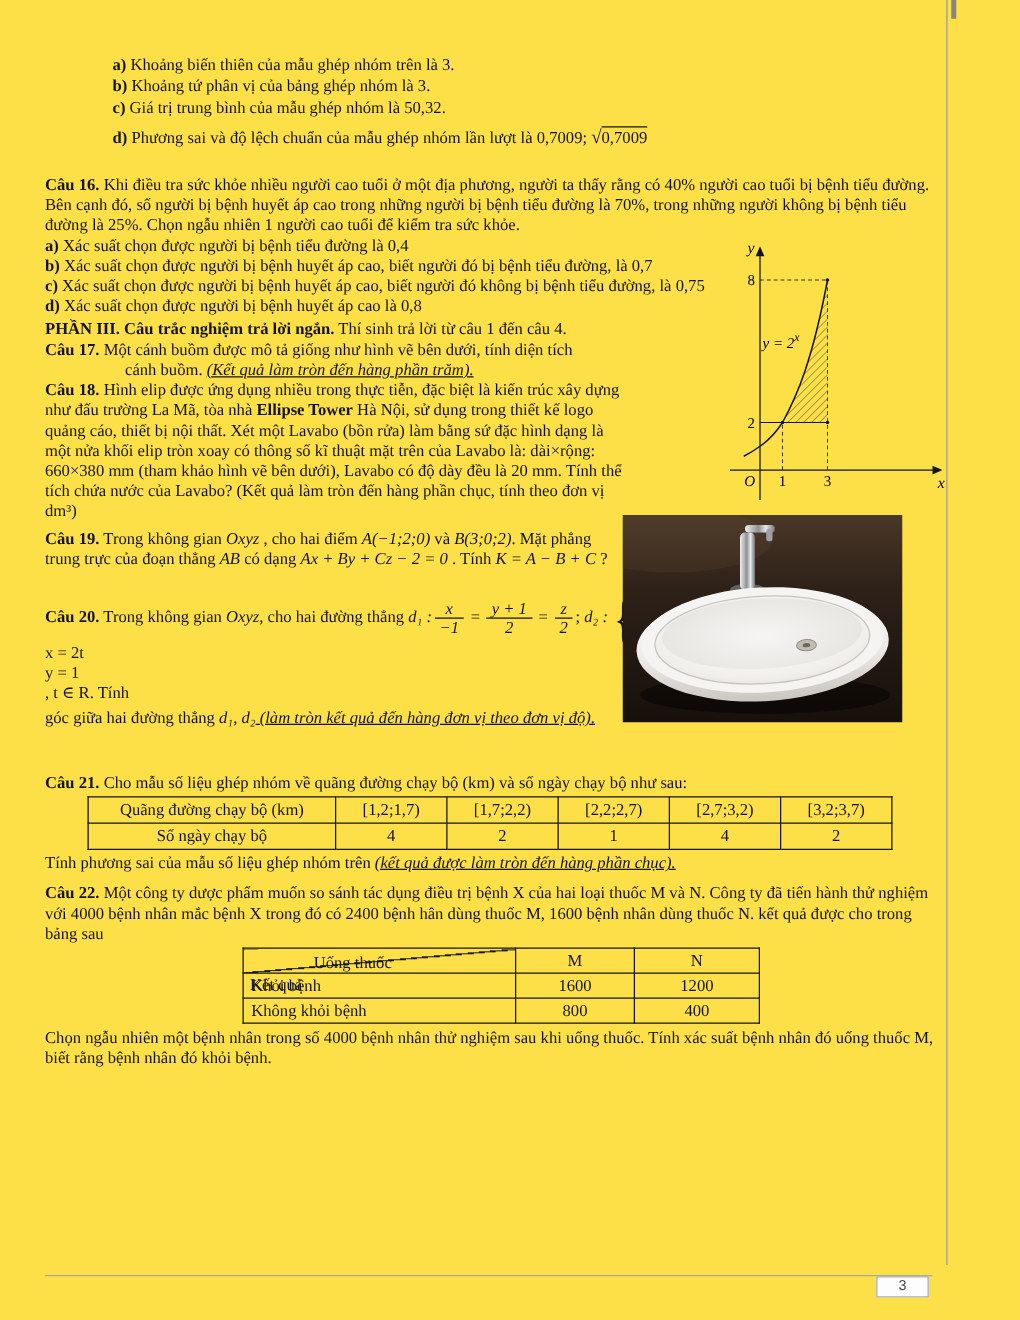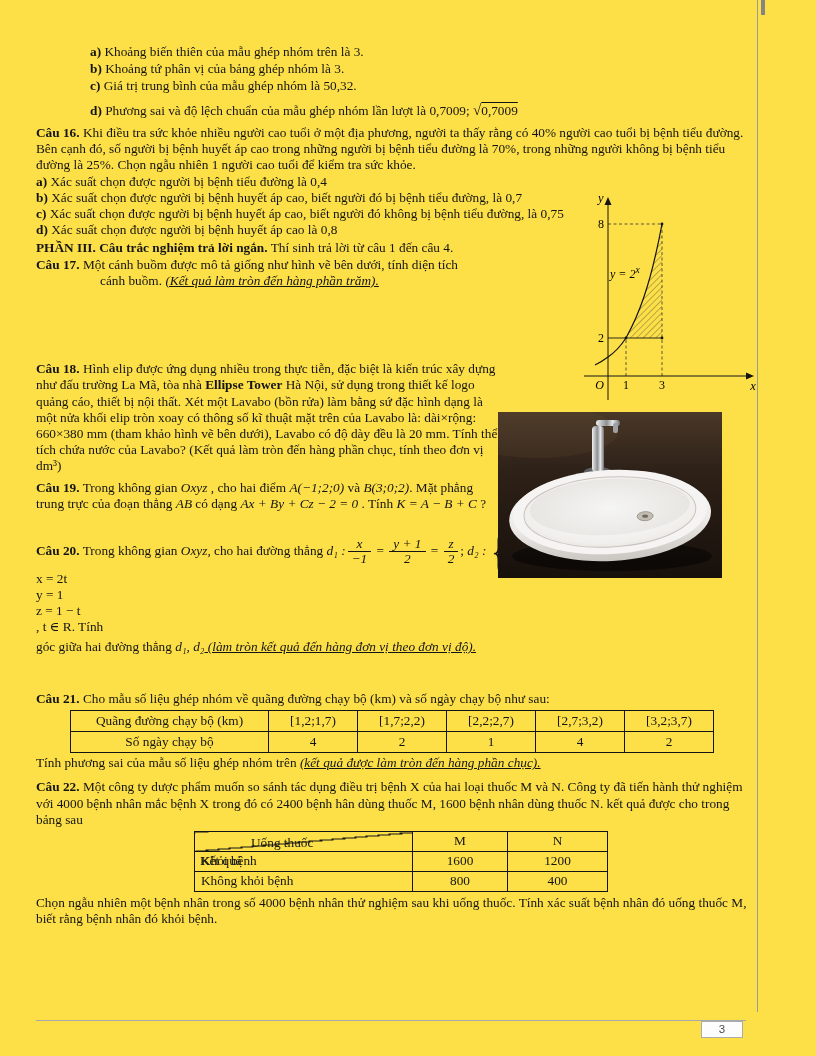--- a/index.html
+++ b/index.html
@@ -9,26 +9,26 @@
   .content{position:absolute;left:36px;top:44px;width:715px;}
   p{margin:0;}
   .b{font-weight:bold;}
   .it{font-style:italic;text-decoration:underline;}
   .math{font-style:italic;}
   .intro{margin-left:54px;}
   .intro .line{margin-bottom:1px;}
   .intro .line-d{margin-top:6px;}
   .sqrt-sym{font-size:15px;}
   .sqrt-val{text-decoration:overline;margin-top:40px;}
-  .q16{margin-top:6px;}
+  .q16{margin-top:21px;}
   .q16-items{max-width:556px;}
   .part3{margin-top:2px;max-width:556px;}
   .q17{max-width:556px;}
   .q17-line2{margin-left:64px;}
-  .q18{margin-top:72px;width:468px;}
+  .q18{width:468px;}
   .q19{margin-top:5px;width:468px;}
   .q20{margin-top:20px;line-height:1.2;}
   .q20-line2{margin-top:4px;}
   .frac{display:inline-block;vertical-align:middle;text-align:center;line-height:1.05;margin:0 2px;font-style:italic;}
   .frac .fn{display:block;border-bottom:1px solid #141414;padding:0 4px;}
   .frac .fd{display:block;padding:0 4px;}
   .sys{display:inline-flex;align-items:center;vertical-align:middle;margin:0 2px;}
   .sys .brace{font-size:46px;font-weight:300;line-height:0.85;margin-right:2px;transform:scaleX(0.75);}
   .sys .lines{display:inline-block;text-align:left;font-style:italic;line-height:1.25;font-size:12.8px;}
   .q21{margin-top:36px;}
@@ -105,21 +105,21 @@
 
     <p class="q19">
       <span class="b">Câu 19.</span><span> Trong không gian </span><span class="math">Oxyz</span><span> , cho hai điểm </span><span class="math">A(−1;2;0)</span><span> và </span><span class="math">B(3;0;2)</span><span>. Mặt phẳng trung trực của đoạn thẳng </span><span class="math">AB</span><span> có dạng </span><span class="math">Ax + By + Cz − 2 = 0</span><span> . Tính </span><span class="math">K = A − B + C</span><span> ?</span>
     </p>
 
     <div class="q20">
       <p>
         <span class="b">Câu 20.</span><span> Trong không gian </span><span class="math">Oxyz,</span><span> cho hai đường thẳng </span><span class="math">d₁ :</span><span class="frac"><span class="fn">x</span><span class="fd">−1</span></span><span> = </span><span class="frac"><span class="fn">y + 1</span><span class="fd">2</span></span><span> = </span><span class="frac"><span class="fn">z</span><span class="fd">2</span></span><span>; </span><span class="math">d₂ :</span><span class="sys">
             <span class="brace">{</span>
             <span class="lines"></span>
-          </span></p><div>x = 2t</div><div>y = 1</div><div>z = 1 − t</div><span> , t ∈ R. Tính</span>
+          </span></p><div>x = 2t</div><div>y = 1</div><span> , t ∈ R. Tính</span>
       <p></p>
       <p class="q20-line2">
         <span>góc giữa hai đường thẳng </span><span class="math">d₁, d₂</span><span class="it"> (làm tròn kết quả đến hàng đơn vị theo đơn vị độ).</span>
       </p>
     </div>
 
     <div class="q21">
       <p>
         <span class="b">Câu 21.</span><span> Cho mẫu số liệu ghép nhóm về quãng đường chạy bộ (km) và số ngày chạy bộ như sau:</span>
       </p>

